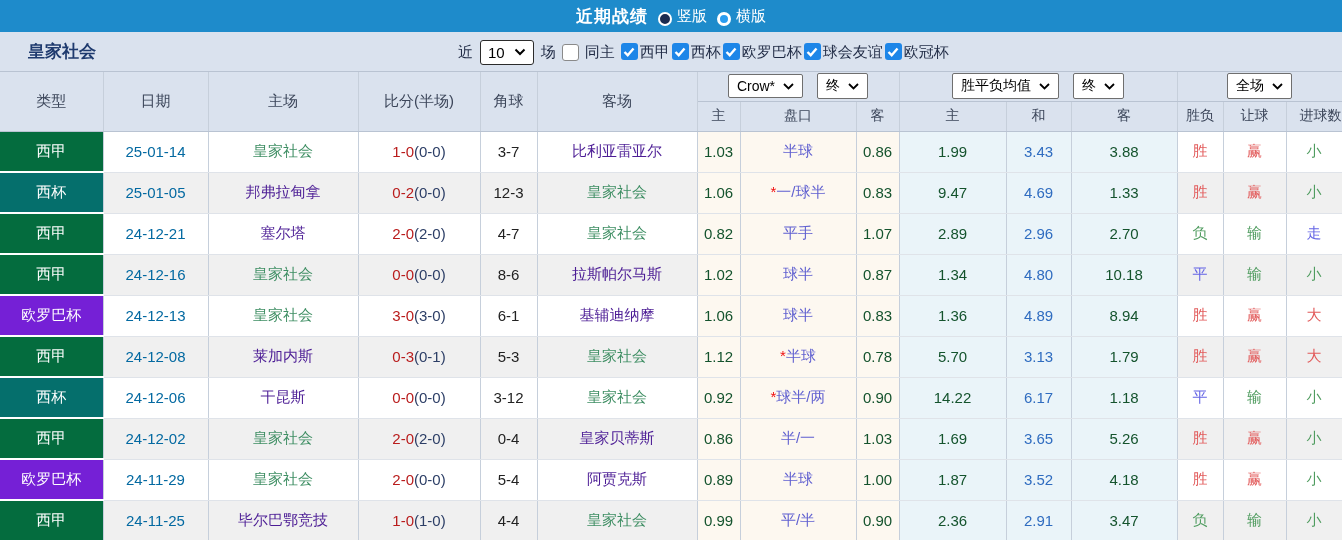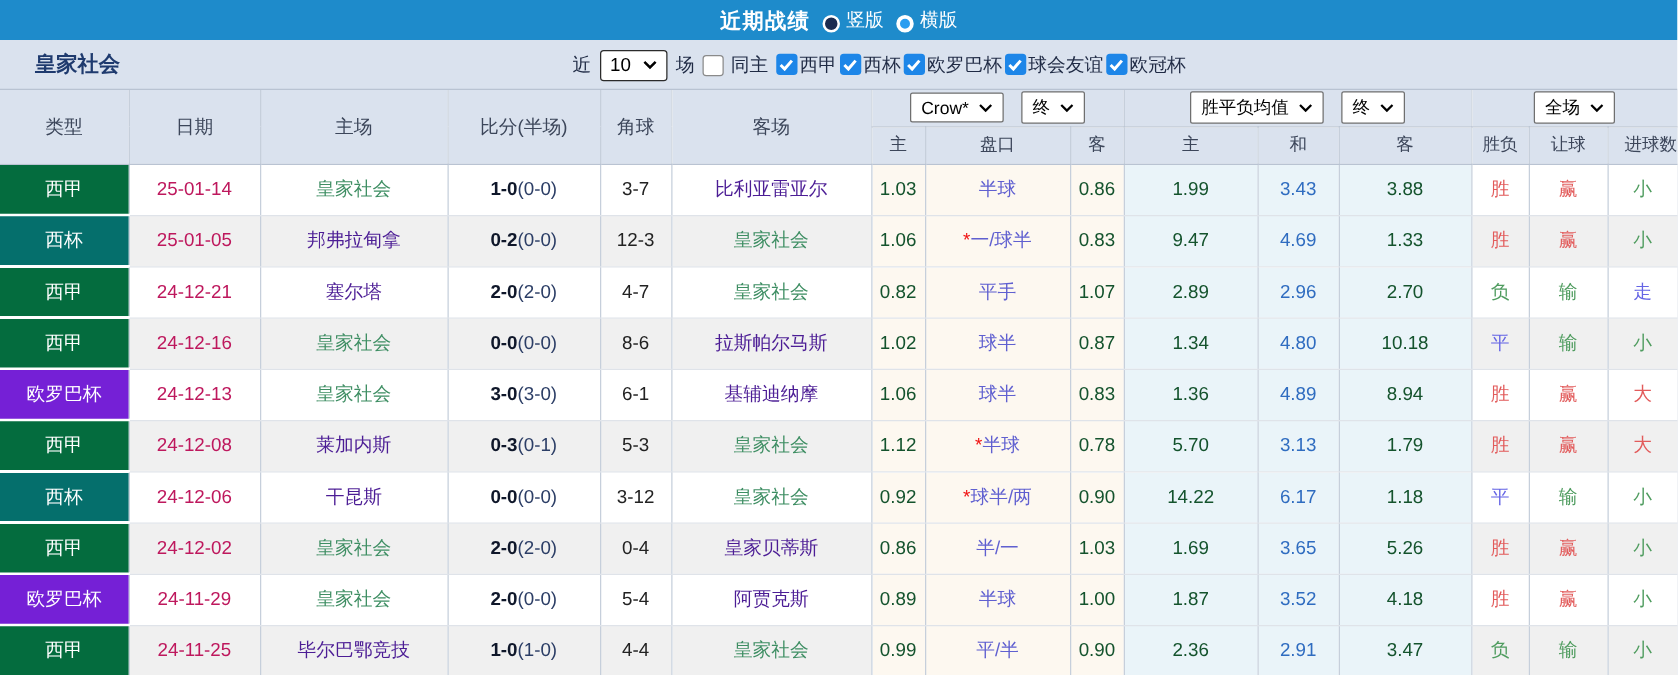--- a/index.html
+++ b/index.html
@@ -41,24 +41,24 @@
   .thead2 th { height:30px; font-size:14px; }
   .thead2 th.clipleft { text-align:left; padding-left:13px; }
   .ddwrap { display:flex; align-items:center; justify-content:center; gap:14px; }
   .dd { display:inline-flex; align-items:center; gap:8px; background:#fff; border:1px solid #6f6f6f;
         border-radius:2px; padding:3px 8px; font-size:14px; color:#000; cursor:default; }
   .dd svg { display:block; }
 
   tbody td { height:41px; font-size:15px; color:#222; background:#fff; border-bottom:1px solid #dfe3e9; }
   tbody tr.alt td { background:#f0f0f0; }
   td.comp { color:#fff; border-bottom:2px solid #fff; }
-  td.date { color:#be185d; }
+  td.date { color:#0369a1; }
   td.team { color:#4c1d95; }
   td.team.hl { color:#3e8e63; }
-  td.score .ft { color:#0f172a;font-weight:bold; }
+  td.score .ft { color:#b91c1c; }
   td.score .ht { color:#2c3e66; }
   td.hc { background:#fdf8f0 !important; }
   td.wd { background:#eaf4f9 !important; }
   td.num { color:#14532d; }
   td.mid { color:#2f6cc0;margin-top:34px; }
   td.hcap { color:#6060d0;margin-top:15px; }
   .star { color:#f01010; }
   td.red { color:#e25b5b; }
   td.green { color:#4f9c5f; }
   td.blue { color:#6565e5; }

